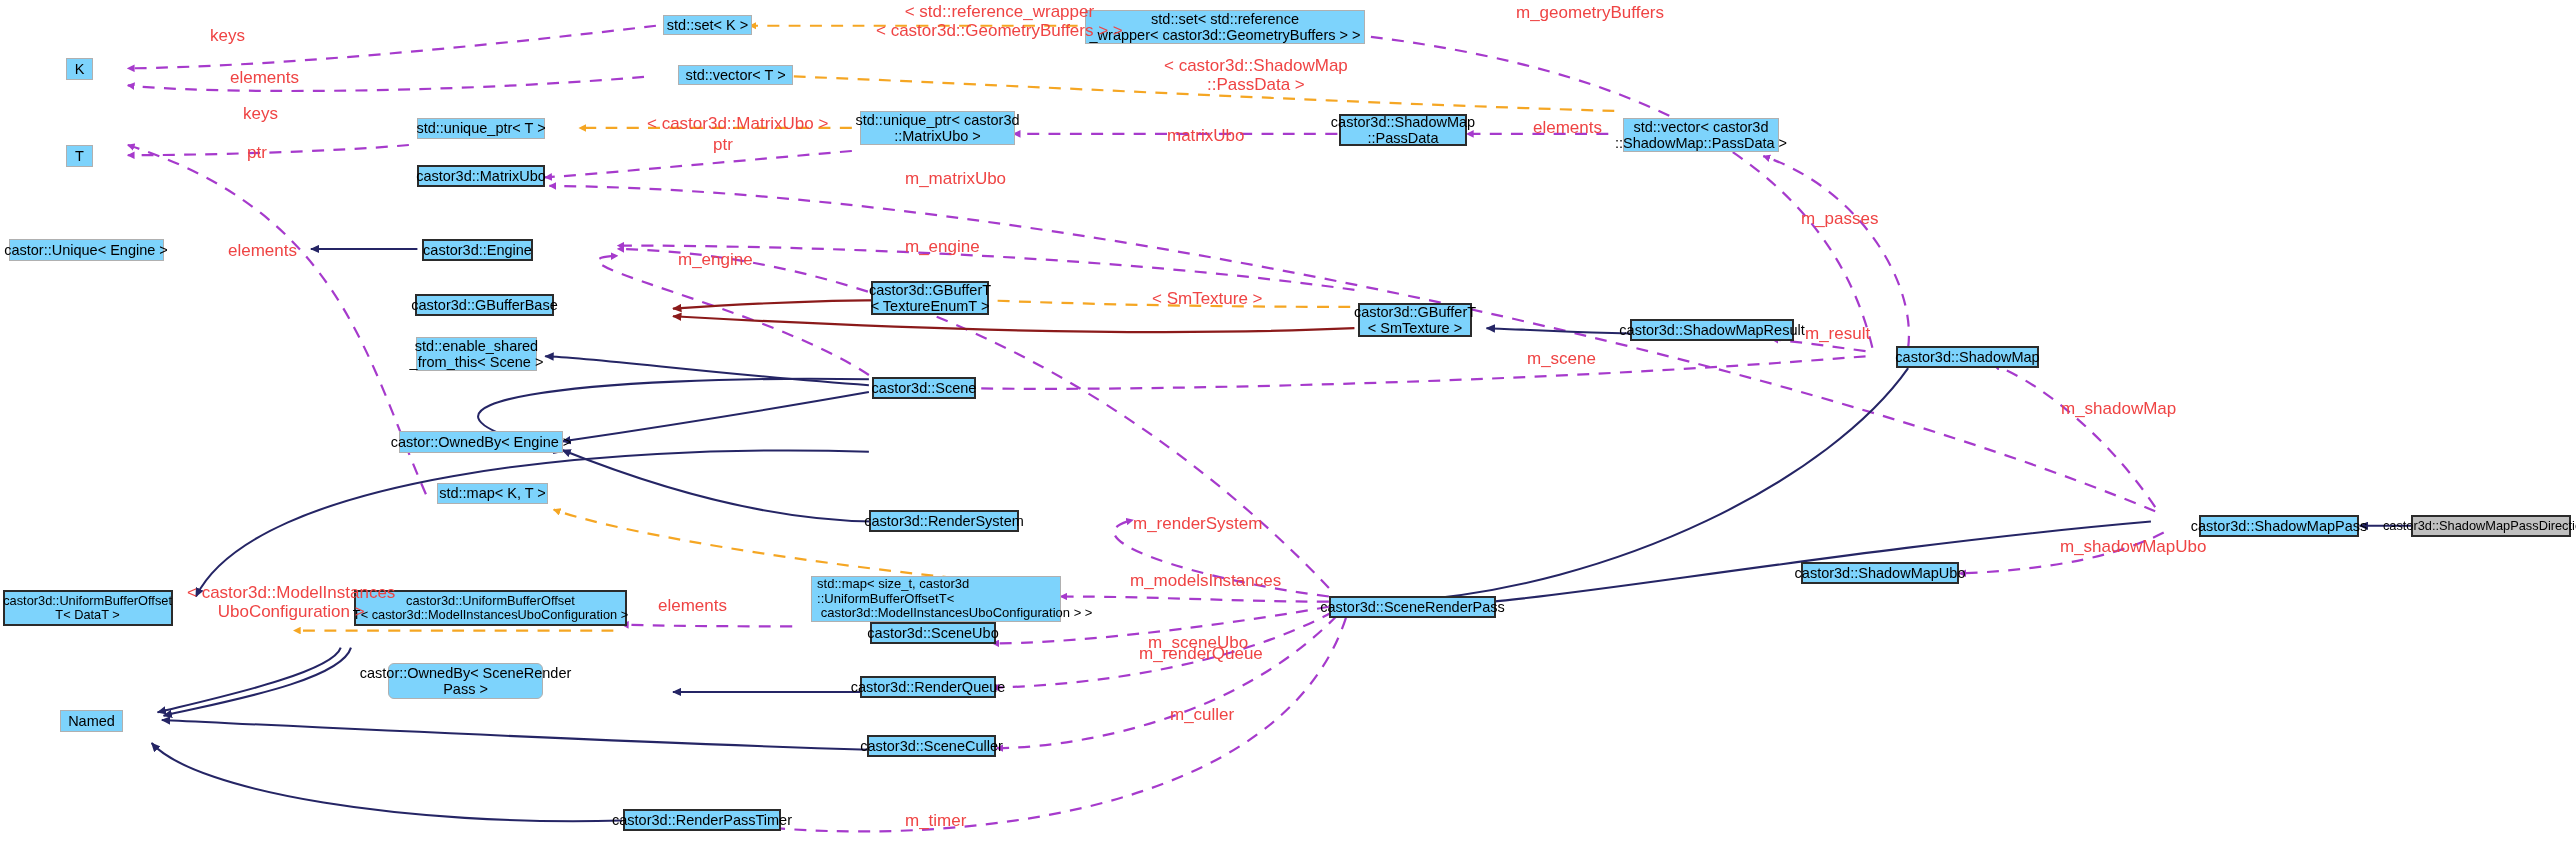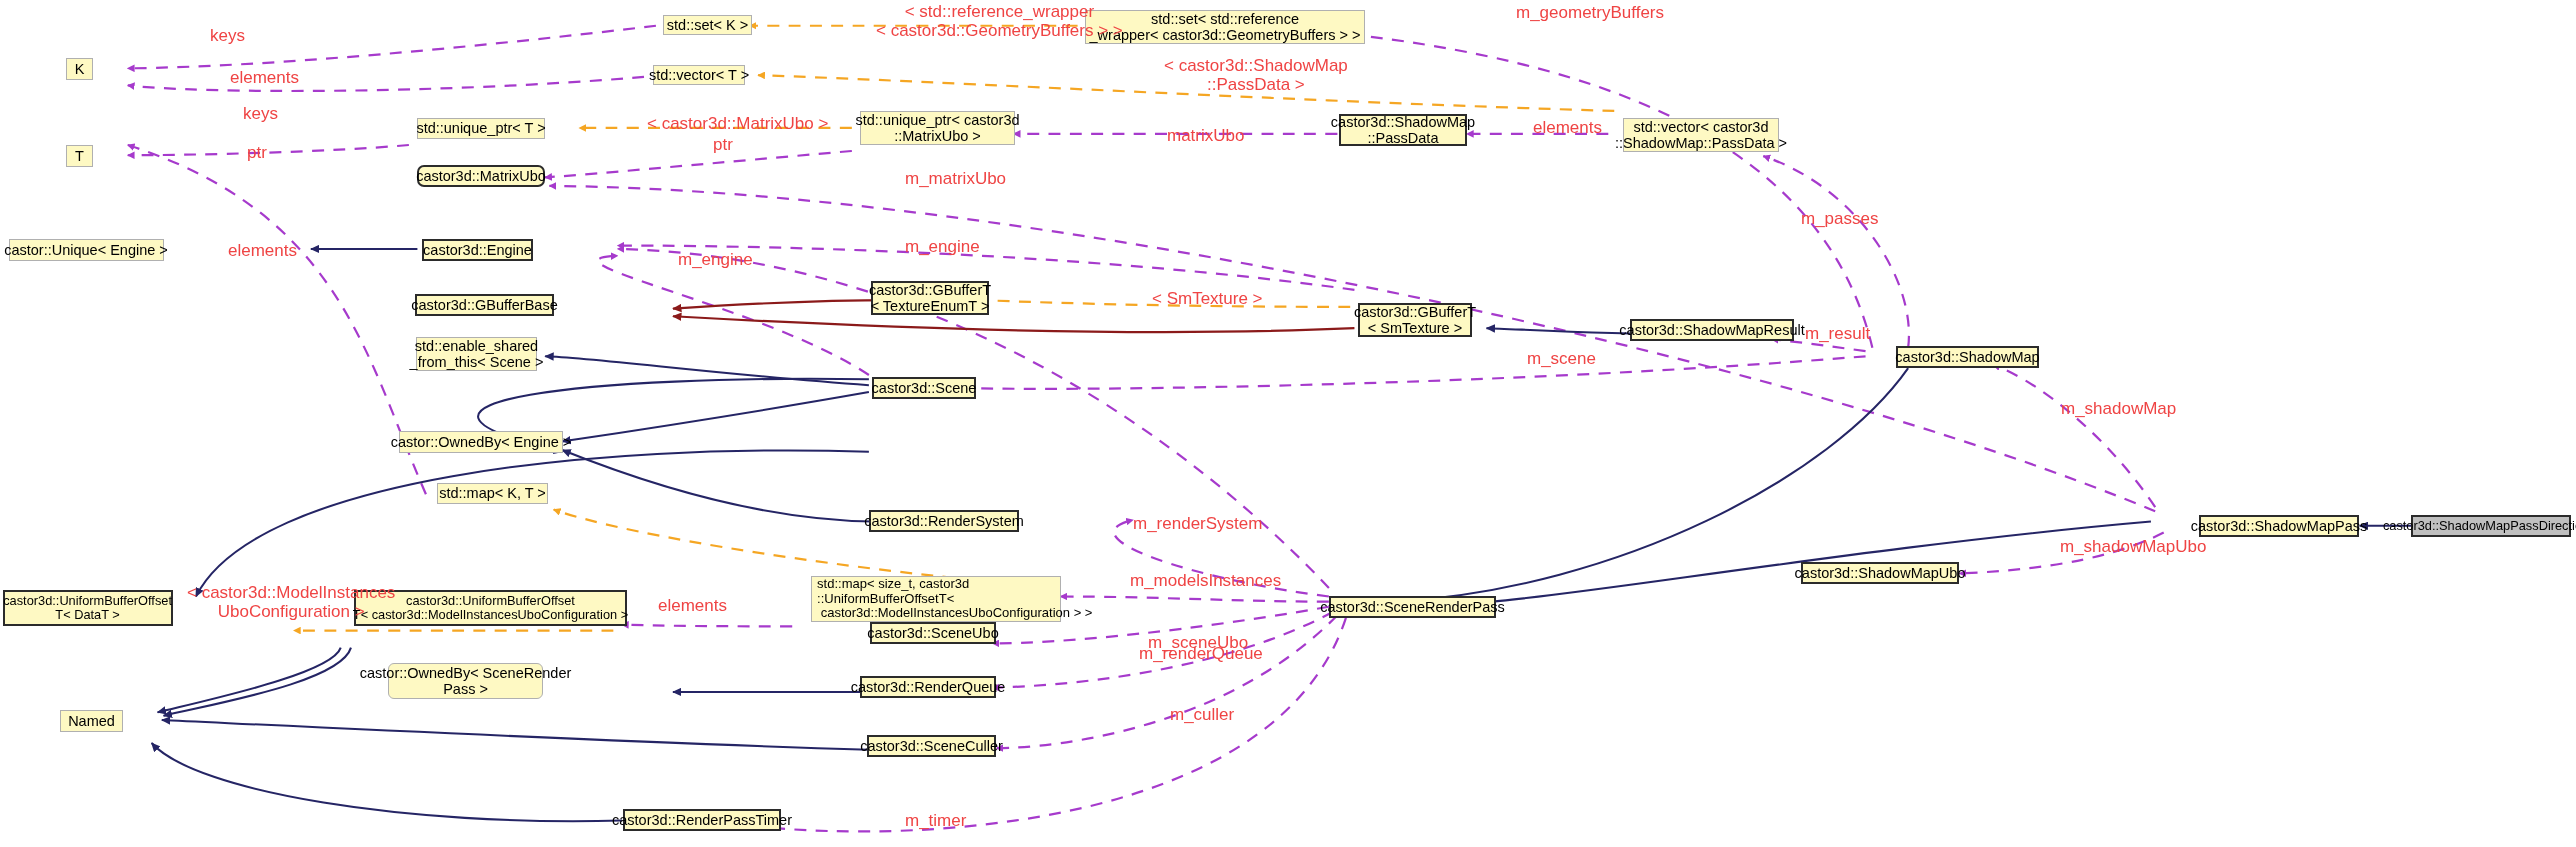--- a/index.html
+++ b/index.html
@@ -25,21 +25,21 @@
   .node {
     position: absolute;
     box-sizing: border-box;
     display: flex;
     align-items: center;
     justify-content: center;
     text-align: center;
     font-size: 14.5px;
     line-height: 1.12;
     color: #000000;
-    background: #fef9c3;
+    background: #7dd3fc;
     white-space: pre;
     padding: 1.7px 5.1px;
   }
   
   .node.plain {
     border: 1.3px solid #b0b0b0;
   }
   
   .node.cls {
     border: 2.1px solid #2b2b2b;
@@ -189,36 +189,36 @@
     </g>
   </svg>
 
   <div class="node plain" style="left:663px;  top:14.5px;  width:89px; height:20.4px;">std::set&lt; K &gt;</div>
 
   <div class="node plain" style="left:1085px; top:10.2px; width:280px; height:34px;">std::set&lt; std::reference
 _wrapper&lt; castor3d::GeometryBuffers &gt; &gt;</div>
 
   <div class="node plain" style="left:66px;   top:58px;  width:27px;  height:22px;">K</div>
 
-  <div class="node plain" style="left:653px;  top:65px;  width:92px; height:20.4px;">std::vector&lt; T &gt;</div>
+  <div class="node plain" style="left:678px;  top:65px;  width:115px; height:20.4px;">std::vector&lt; T &gt;</div>
 
   <div class="node plain" style="left:1623px; top:118px; width:156px; height:34px;">std::vector&lt; castor3d
 ::ShadowMap::PassData &gt;</div>
 
   <div class="node cls" style="left:1339px; top:114px; width:128px; height:32px;">castor3d::ShadowMap
 ::PassData</div>
 
   <div class="node plain" style="left:417px;  top:118px; width:128px; height:21px;">std::unique_ptr&lt; T &gt;</div>
 
   <div class="node plain" style="left:860px; top:111px; width:155px; height:34px;">std::unique_ptr&lt; castor3d
 ::MatrixUbo &gt;</div>
 
   <div class="node plain" style="left:66px;   top:145px; width:27px;  height:22px;">T</div>
 
-  <div class="node cls" style="left:417px;  top:165px; width:128px; height:22px;border-radius:7px;">castor3d::MatrixUbo</div>
+  <div class="node cls" style="left:417px;  top:165px; width:128px; height:22px;">castor3d::MatrixUbo</div>
 
   <div class="node plain" style="left:8.5px;   top:239px; width:155px; height:22px;">castor::Unique&lt; Engine &gt;</div>
 
   <div class="node cls" style="left:422px;  top:239px; width:111px; height:22px;">castor3d::Engine</div>
 
   <div class="node cls" style="left:415px;  top:294px; width:139px; height:22px;">castor3d::GBufferBase</div>
 
   <div class="node cls" style="left:871px; top:281px; width:118px; height:34px;">castor3d::GBufferT
 &lt; TextureEnumT &gt;</div>
 

